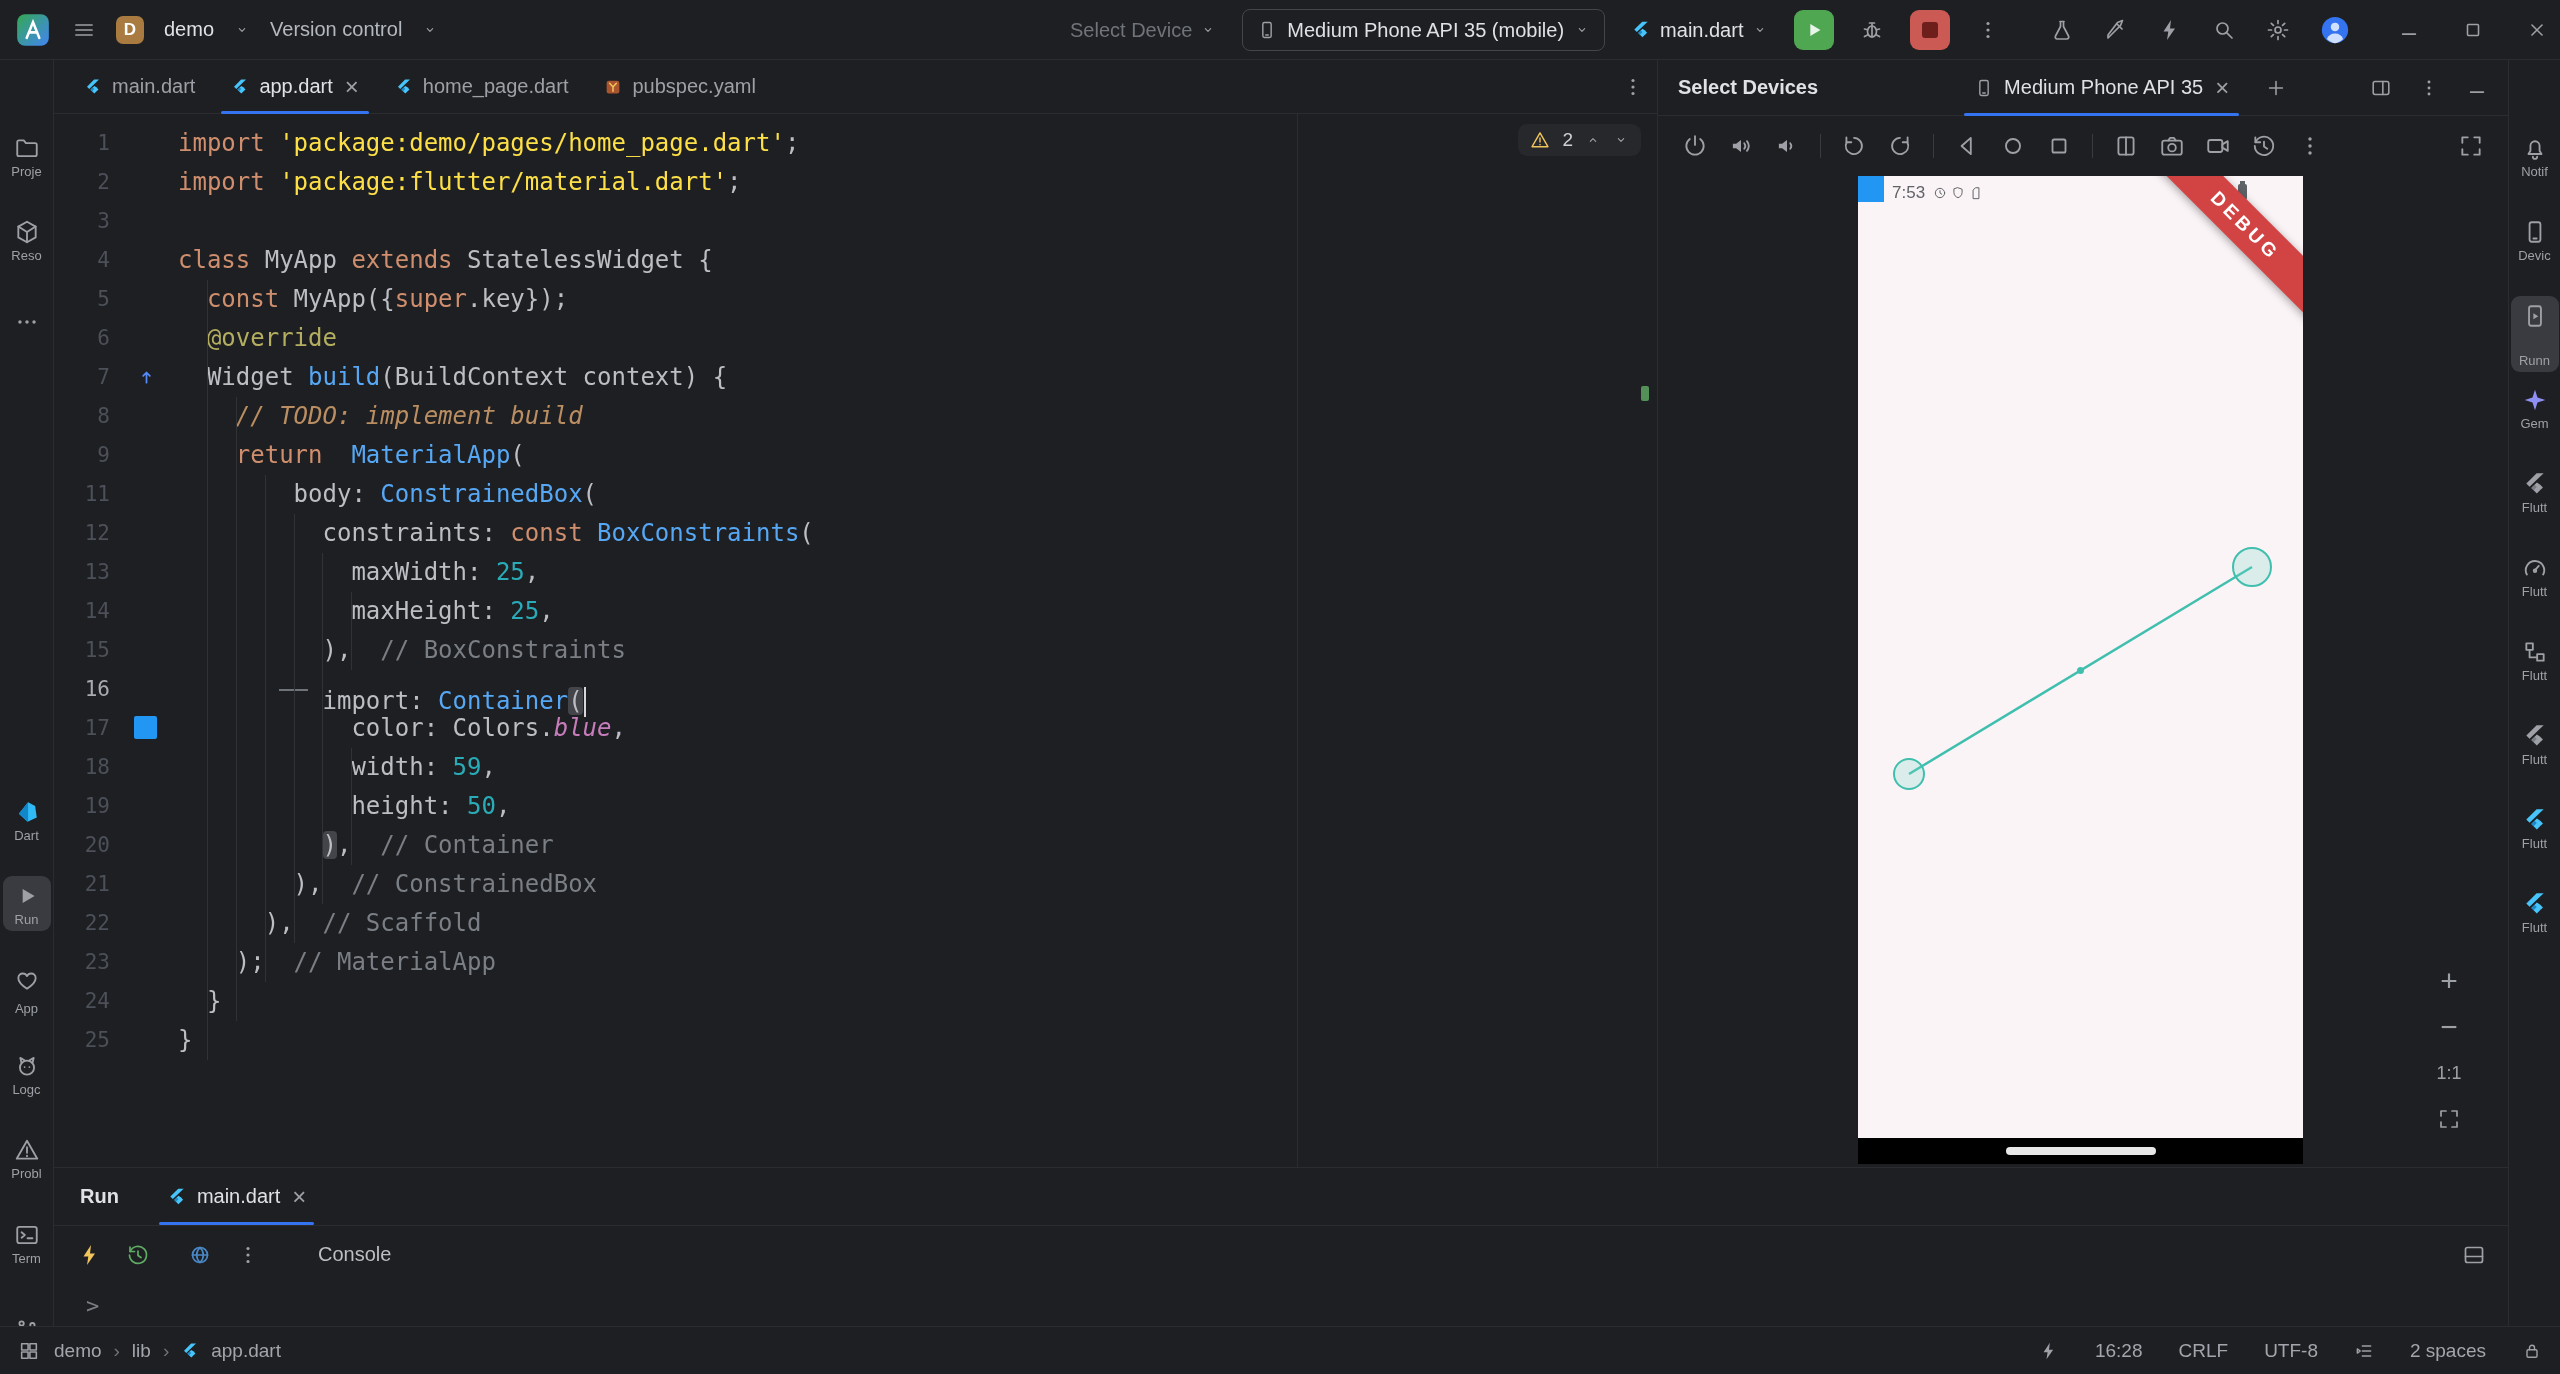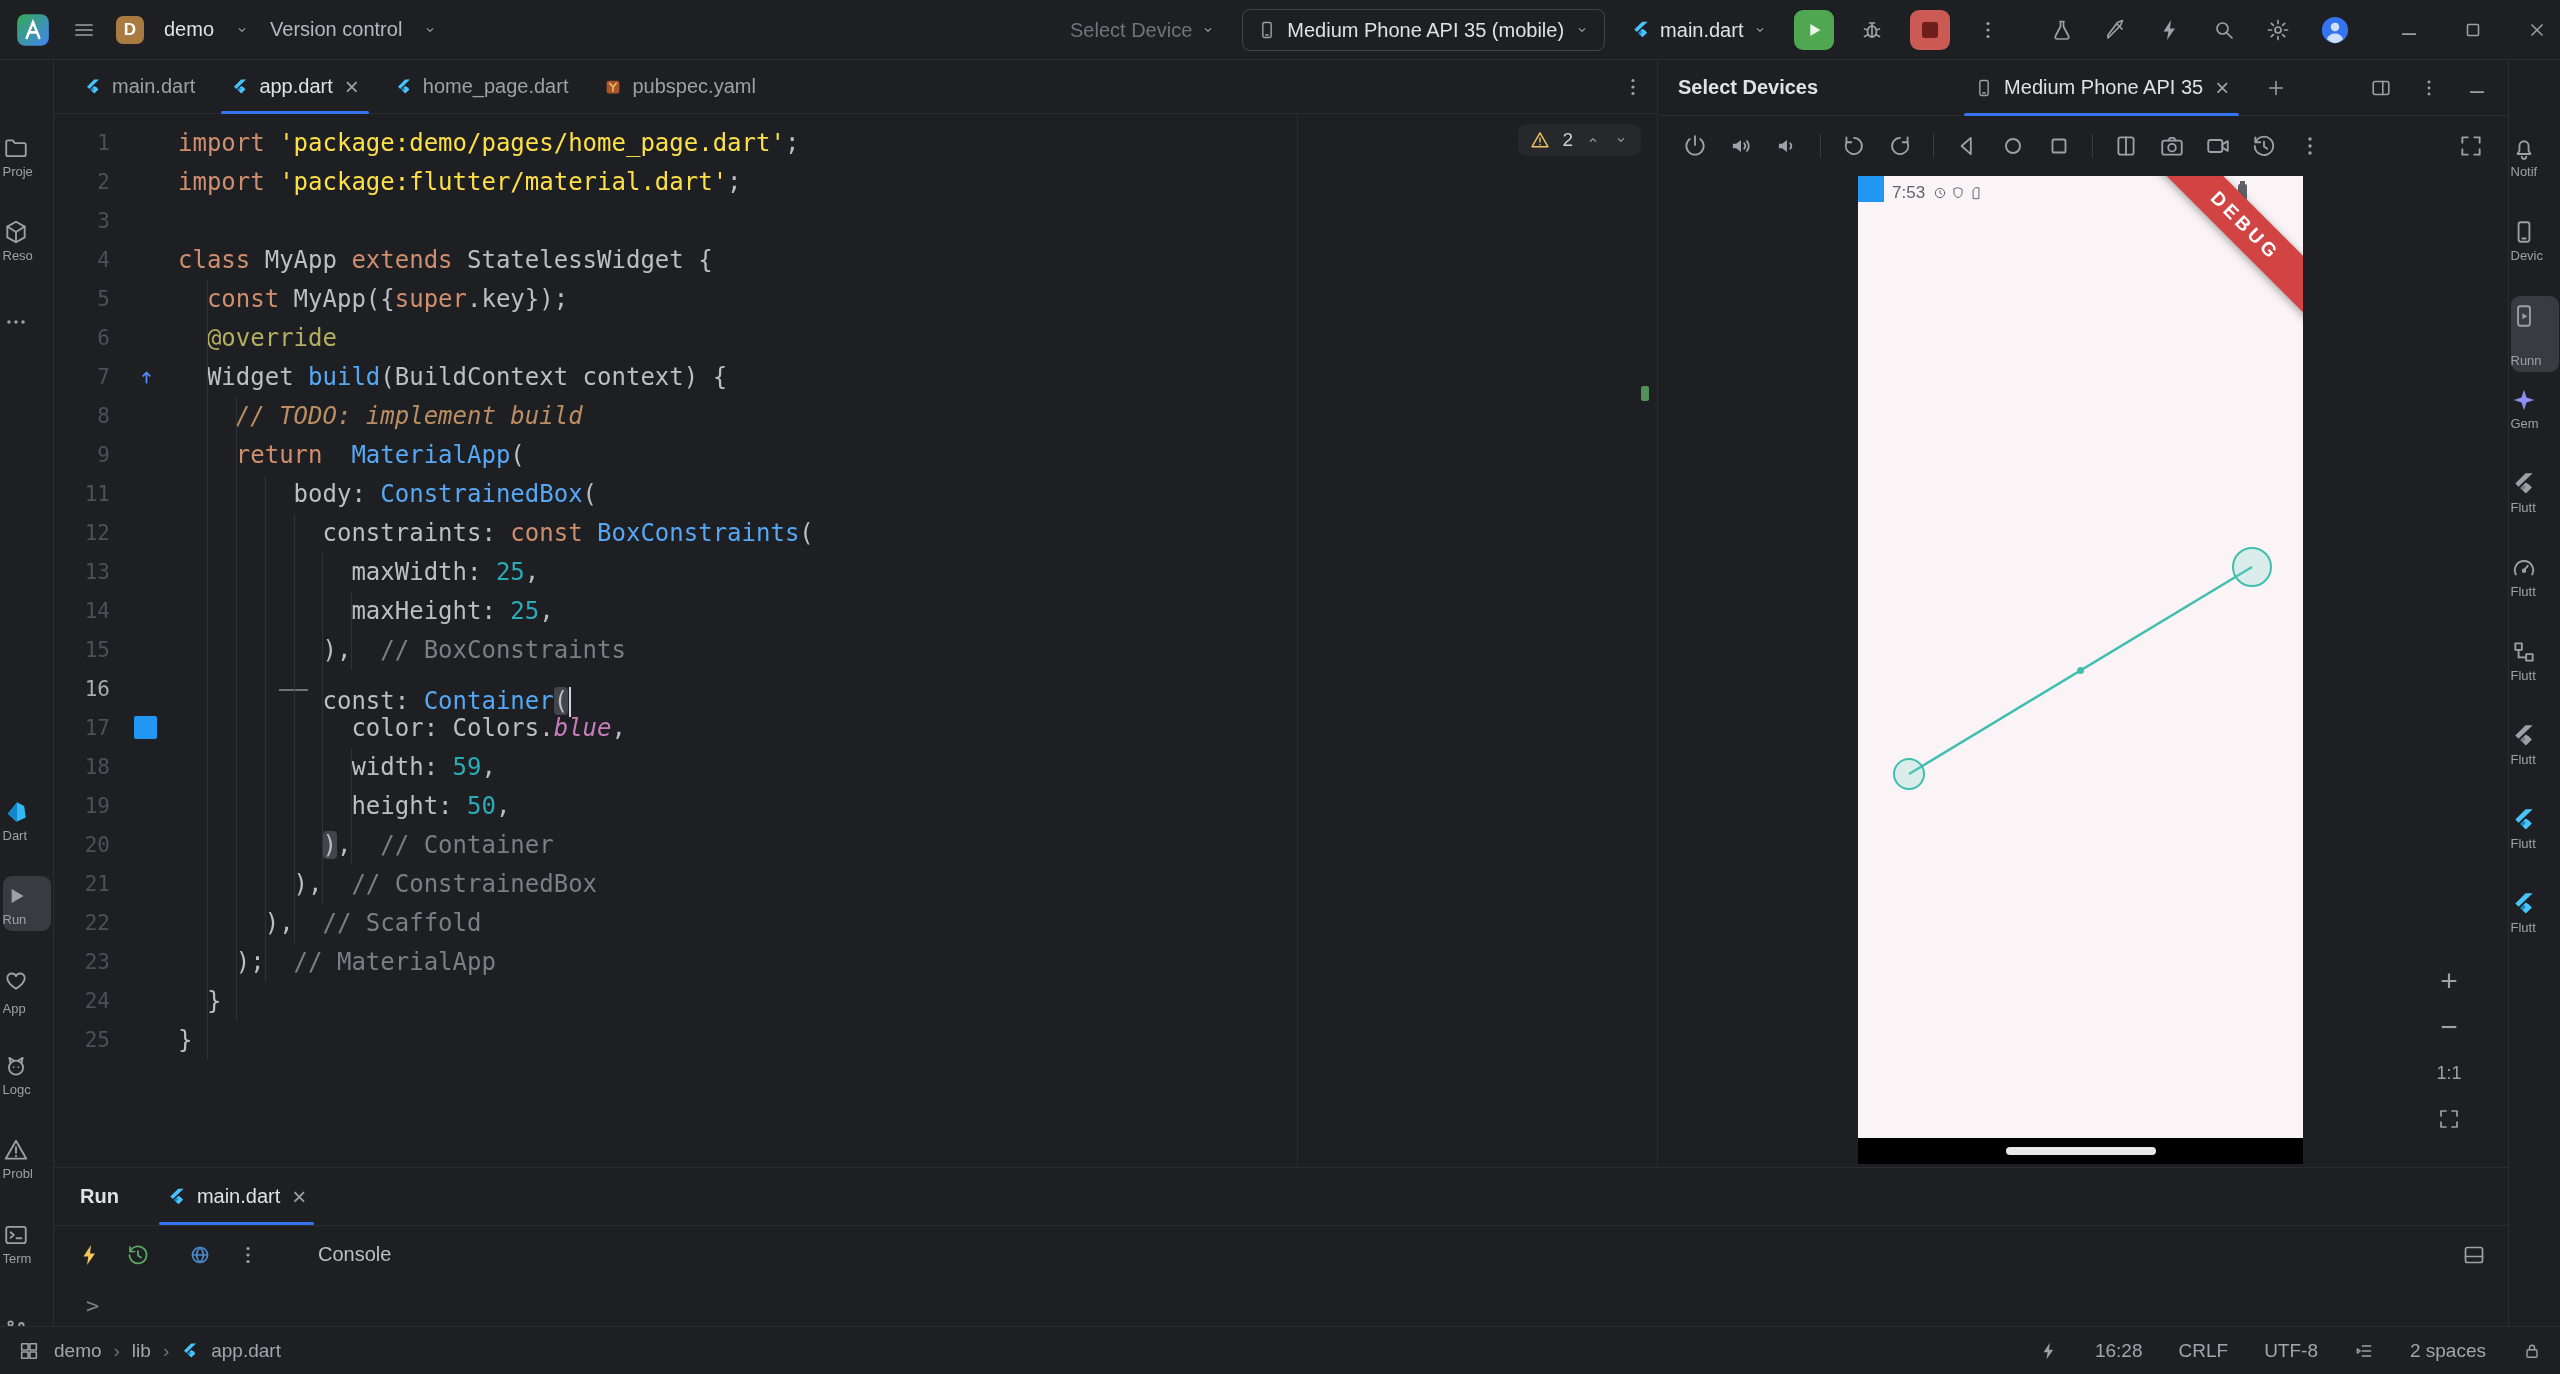--- a/index.html
+++ b/index.html
@@ -51,21 +51,21 @@
 .c-dash{display:inline-block;width:2ch;height:100%;background:linear-gradient(#6F737A,#6F737A) center/100% 2px no-repeat}
 .caret{display:inline-block;width:2px;height:30px;background:#D4D6DB;vertical-align:middle;margin-left:1px}
 .guide{position:absolute;width:1px;background:#2F3237;pointer-events:none}
 #margin-line{position:absolute;left:1243px;top:0;bottom:0;width:1px;background:#2A2C30}
 #warning-widget{position:absolute;right:16px;top:10px;display:flex;align-items:center;gap:12px;padding:5px 12px;border-radius:9px;background:#26282B;color:#CED0D6;font-family:"Liberation Sans",sans-serif;font-size:19px}
 .chev-up{transform:rotate(180deg)}
 #stripe-green{position:absolute;right:8px;top:272px;width:8px;height:15px;background:#549159;border-radius:2px}
 
 #left-strip{position:absolute;left:0;top:60px;width:54px;height:1266px;border-right:1px solid #2A2C2F}
 #right-strip{position:absolute;left:2508px;top:60px;width:52px;height:1266px;border-left:1px solid #2A2C2F}
-.strip-item{position:absolute;left:50%;transform:translateX(-50%);width:48px;display:flex;flex-direction:column;align-items:flex-start;gap:3px;padding:7px 0 4px;border-radius:9px}
+.strip-item{position:absolute;left:50%;transform:translateX(-50%);width:48px;display:flex;flex-direction:column;align-items:center;gap:3px;padding:7px 0 4px;border-radius:9px}
 .strip-item.active{background:#393B40}
 .strip-label{font-size:13px;color:#9DA0A6;white-space:nowrap;overflow:hidden;max-width:46px}
 
 #device-panel{position:absolute;left:1657px;top:60px;width:851px;height:1107px;border-left:1px solid #2A2C2F;background:#1E1F22}
 #dp-header{height:56px;border-bottom:1px solid #2A2C2F;display:flex;align-items:center;padding:0 20px}
 #dp-title{font-weight:bold;color:#DFE1E5}
 .dp-tab{display:flex;align-items:center;gap:10px;height:56px;padding:0 16px;margin-left:140px;position:relative;color:#DFE1E5}
 .dp-tab::after{content:'';position:absolute;left:6px;right:6px;bottom:0;height:3px;background:#3574F0;border-radius:2px}
 #dp-header-right{margin-left:auto;display:flex;align-items:center;gap:26px}
 #dp-toolbar{height:60px;display:flex;align-items:center;gap:20px;padding:0 24px;position:relative}
@@ -323,21 +323,21 @@
         <div class="code-line"><span class="ln">7</span><span class="gut"><span class="gicon ovr icn"><svg viewBox="0 0 24 24" fill="none" stroke="currentColor" stroke-width="1.7" stroke-linecap="round" stroke-linejoin="round">
                 <path d="M12 17V7.5M8.8 10.5L12 7.2l3.2 3.3"></path>
               </svg></span></span><span class="ctext"><span class="c-d">  Widget </span><span class="c-fn">build</span><span class="c-d">(BuildContext context) {</span></span></div>
         <div class="code-line"><span class="ln">8</span><span class="gut"></span><span class="ctext"><span class="c-d">    </span><span class="c-todo">// TODO: implement build</span></span></div>
         <div class="code-line"><span class="ln">9</span><span class="gut"></span><span class="ctext"><span class="c-d">    </span><span class="c-k">return</span><span class="c-d">  </span><span class="c-cls">MaterialApp</span><span class="c-d">(</span></span></div>
         <div class="code-line"><span class="ln">11</span><span class="gut"></span><span class="ctext"><span class="c-d">        body: </span><span class="c-cls">ConstrainedBox</span><span class="c-d">(</span></span></div>
         <div class="code-line"><span class="ln">12</span><span class="gut"></span><span class="ctext"><span class="c-d">          constraints: </span><span class="c-k">const </span><span class="c-cls">BoxConstraints</span><span class="c-d">(</span></span></div>
         <div class="code-line"><span class="ln">13</span><span class="gut"></span><span class="ctext"><span class="c-d">            maxWidth: </span><span class="c-num">25</span><span class="c-d">,</span></span></div>
         <div class="code-line"><span class="ln">14</span><span class="gut"></span><span class="ctext"><span class="c-d">            maxHeight: </span><span class="c-num">25</span><span class="c-d">,</span></span></div>
         <div class="code-line"><span class="ln">15</span><span class="gut"></span><span class="ctext"><span class="c-d">          ),  </span><span class="c-cmt">// BoxConstraints</span></span></div>
-        <div class="code-line"><span class="ln ln-cur">16</span><span class="gut"></span><span class="ctext"><span class="c-d">       </span><span class="c-dash"></span><span class="c-d"> </span><span class="c-d">const: </span><span class="c-cls">Container</span><span class="c-mp">(</span><span class="caret"></span></span></div>
+        <div class="code-line"><span class="ln ln-cur">16</span><span class="gut"></span><span class="ctext"><span class="c-d">       </span><span class="c-dash"></span><span class="c-d"> </span><span class="c-d">import: </span><span class="c-cls">Container</span><span class="c-mp">(</span><span class="caret"></span></span></div>
         <div class="code-line"><span class="ln">17</span><span class="gut"><span class="gicon"><span class="swatch"></span></span></span><span class="ctext"><span class="c-d">            color: Colors.</span><span class="c-fld">blue</span><span class="c-d">,</span></span></div>
         <div class="code-line"><span class="ln">18</span><span class="gut"></span><span class="ctext"><span class="c-d">            width: </span><span class="c-num">59</span><span class="c-d">,</span></span></div>
         <div class="code-line"><span class="ln">19</span><span class="gut"></span><span class="ctext"><span class="c-d">            height: </span><span class="c-num">50</span><span class="c-d">,</span></span></div>
         <div class="code-line"><span class="ln">20</span><span class="gut"></span><span class="ctext"><span class="c-d">          </span><span class="c-mp">)</span><span class="c-d">,  </span><span class="c-cmt">// Container</span></span></div>
         <div class="code-line"><span class="ln">21</span><span class="gut"></span><span class="ctext"><span class="c-d">        ),  </span><span class="c-cmt">// ConstrainedBox</span></span></div>
         <div class="code-line"><span class="ln">22</span><span class="gut"></span><span class="ctext"><span class="c-d">      ),  </span><span class="c-cmt">// Scaffold</span></span></div>
         <div class="code-line"><span class="ln">23</span><span class="gut"></span><span class="ctext"><span class="c-d">    );  </span><span class="c-cmt">// MaterialApp</span></span></div>
         <div class="code-line"><span class="ln">24</span><span class="gut"></span><span class="ctext"><span class="c-d">  }</span></span></div>
         <div class="code-line"><span class="ln">25</span><span class="gut"></span><span class="ctext"><span class="c-d">}</span></span></div>
         <div class="guide" style="left: calc(2ch + 124px); top: 166px; height: 780px;"></div>

